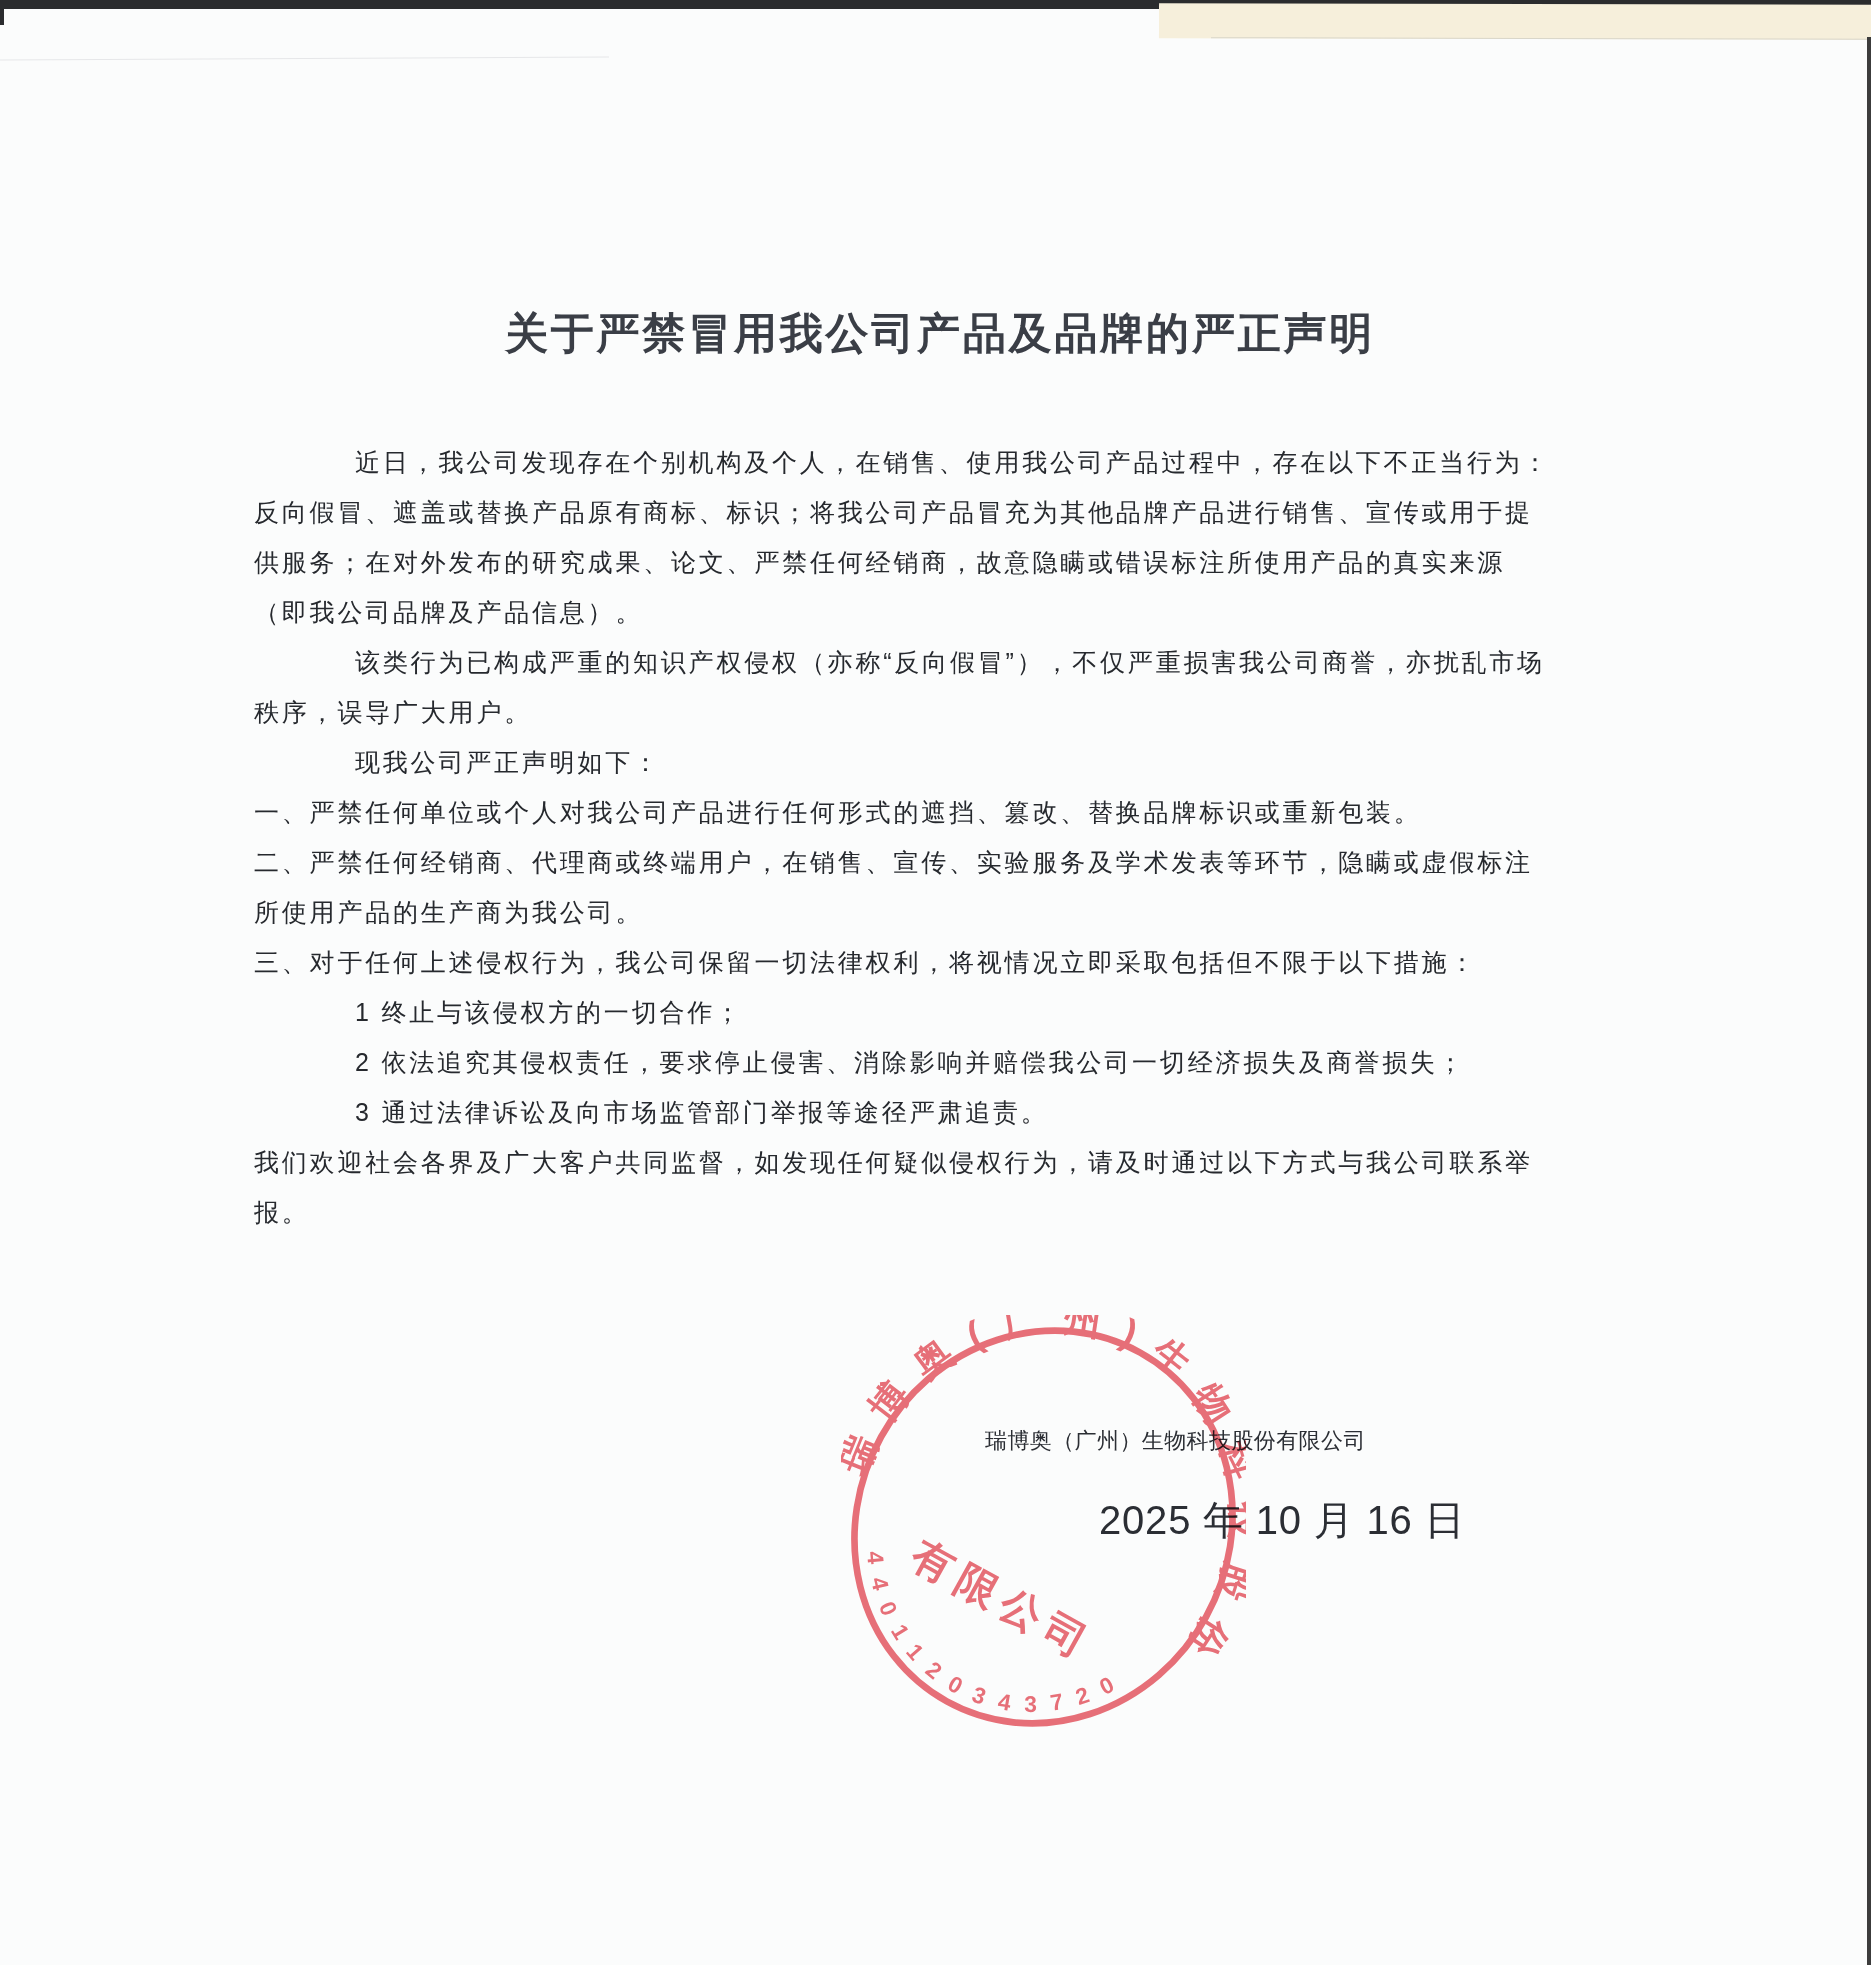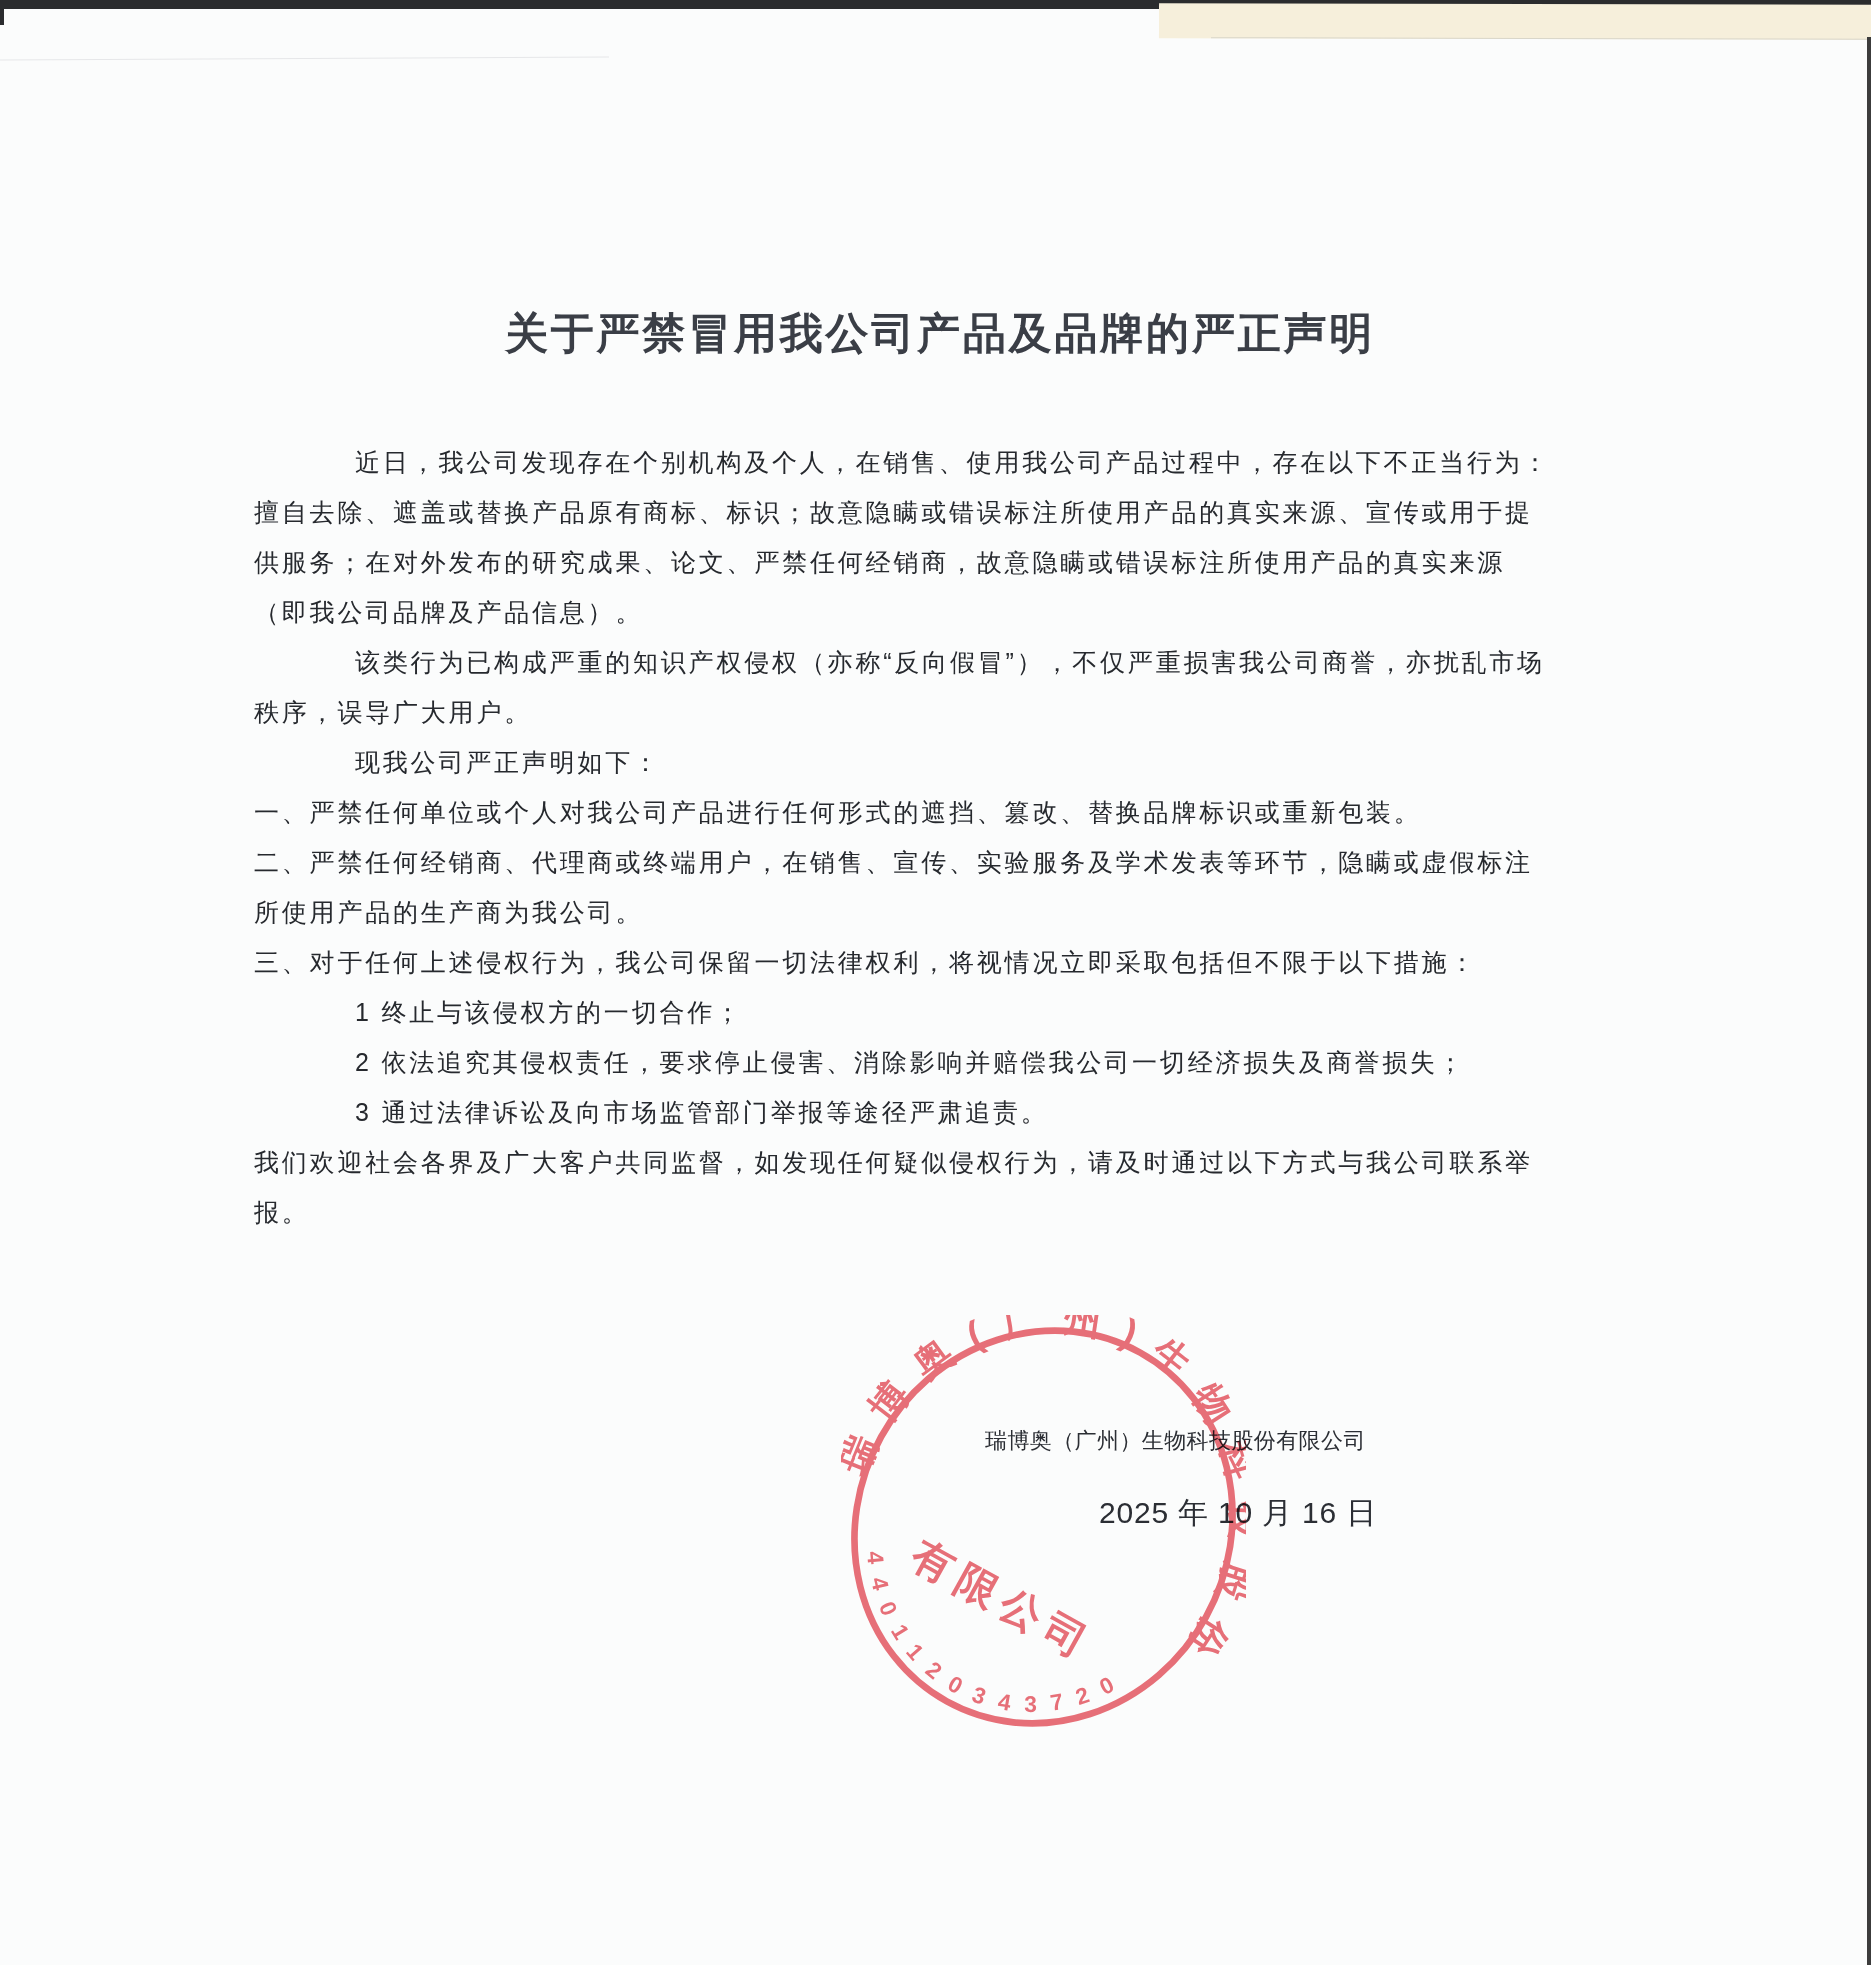--- a/index.html
+++ b/index.html
@@ -51,21 +51,21 @@
     font-size:25px;letter-spacing:2.8px;
     white-space:pre;
   }
   #body-lines .line.indent{ text-indent:101px; }
   #signature-company{
     position:absolute;top:1426px;left:985px;
     font-size:22px;color:#2b2e34;white-space:nowrap;letter-spacing:0.4px;
   }
   #signature-date{
     position:absolute;top:1493px;left:1099px;
-    font-size:30px;color:#2b2e34;white-space:nowrap;letter-spacing:0.8px;
+    font-size:40px;color:#2b2e34;white-space:nowrap;letter-spacing:0.8px;
   }
   
   #company-seal{
     position:absolute;top:1315px;left:841px;width:405px;height:424px;
     mix-blend-mode:multiply;opacity:0.92;
   }
   #company-seal text{ fill:#e9646d; }
   #company-seal .ring{ stroke:#e9646d; stroke-width:17; fill:none; }
 </style>
 </head>
@@ -78,21 +78,21 @@
   <div id="scan-cream-strip"></div>
   <div id="scan-cream-edge"></div>
   <div id="scan-right-edge"></div>
   <div id="scan-crease"></div>
 
   <div id="doc-title">关于严禁冒用我公司产品及品牌的严正声明</div>
 
   <div id="body-lines">
 
   <div class="line indent">近日，我公司发现存在个别机构及个人，在销售、使用我公司产品过程中，存在以下不正当行为：</div>
-      <div class="line">擅自去除、遮盖或替换产品原有商标、标识；故意隐瞒或错误标注所使用产品的真实来源、宣传或用于提</div>
+      <div class="line">反向假冒、遮盖或替换产品原有商标、标识；将我公司产品冒充为其他品牌产品进行销售、宣传或用于提</div>
       <div class="line">供服务；在对外发布的研究成果、论文、严禁任何经销商，故意隐瞒或错误标注所使用产品的真实来源</div>
       <div class="line">（即我公司品牌及产品信息）。</div>
       <div class="line indent">该类行为已构成严重的知识产权侵权（亦称“反向假冒”），不仅严重损害我公司商誉，亦扰乱市场</div>
       <div class="line">秩序，误导广大用户。</div>
       <div class="line indent">现我公司严正声明如下：</div>
       <div class="line">一、严禁任何单位或个人对我公司产品进行任何形式的遮挡、篡改、替换品牌标识或重新包装。</div>
       <div class="line">二、严禁任何经销商、代理商或终端用户，在销售、宣传、实验服务及学术发表等环节，隐瞒或虚假标注</div>
       <div class="line">所使用产品的生产商为我公司。</div>
       <div class="line">三、对于任何上述侵权行为，我公司保留一切法律权利，将视情况立即采取包括但不限于以下措施：</div>
       <div class="line indent">1 终止与该侵权方的一切合作；</div>

